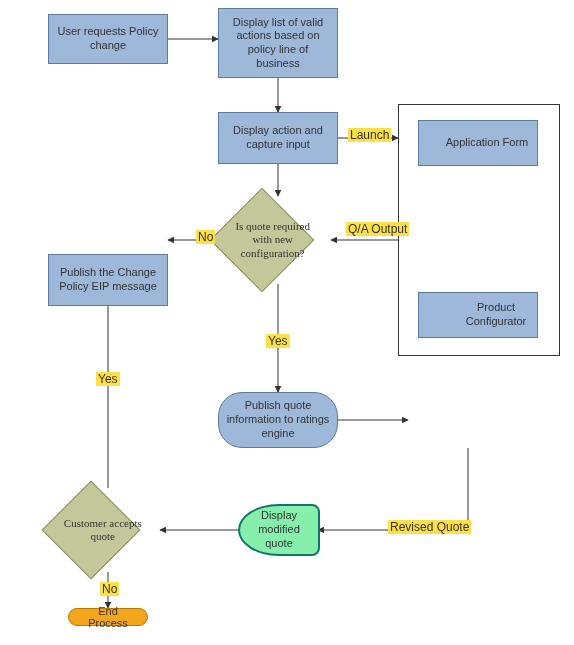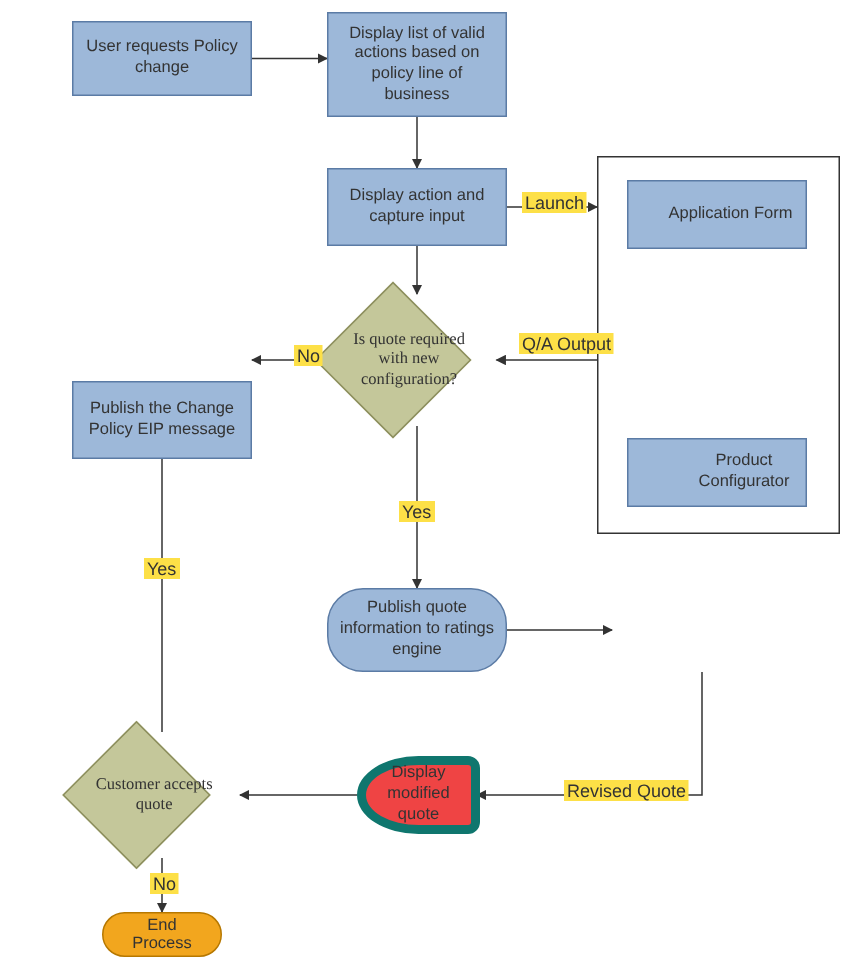--- a/index.html
+++ b/index.html
@@ -55,22 +55,22 @@
     border-radius: 999px;
     display: flex;
     align-items: center;
     justify-content: center;
     text-align: center;
     padding: 4px 8px;
     box-sizing: border-box;
   }
   .display-doc {
     position: absolute;
-    background: #ef4444;
-    border: 6px solid #0f766e;
+    background: #86efac;
+    border: 2px solid #0f766e;
     display: flex;
     align-items: center;
     justify-content: center;
     text-align: center;
     line-height: 1.25;
     padding: 6px;
     box-sizing: border-box;
     border-radius: 50% 8px 8px 50% / 50% 8px 8px 50%;
   }
   .group-frame {
@@ -171,25 +171,25 @@
 
   <div class="display-doc" style="left:238px; top:504px; width:82px; height:52px;">
     <span>Display modified quote</span>
   </div>
 
   <div class="diamond-wrap" style="left:56px; top:488px; width:104px; height:84px;">
     <div class="diamond" style="width:68px; height:68px;"></div>
     <div class="diamond-label">Customer accepts quote</div>
   </div>
 
-  <div class="terminator" style="left:68px; top:608px; width:80px; height:30px;">
+  <div class="terminator" style="left:68px; top:608px; width:80px; height:18px;">
     <span>End Process</span>
   </div>
 
   <div class="edge-label" style="left:348px; top:128px;">Launch</div>
   <div class="edge-label" style="left:346px; top:222px;text-align:right;">Q/A Output</div>
   <div class="edge-label" style="left:196px; top:230px;">No</div>
   <div class="edge-label" style="left:266px; top:334px;">Yes</div>
-  <div class="edge-label" style="left:376px; top:520px;">Revised Quote</div>
+  <div class="edge-label" style="left:388px; top:520px;">Revised Quote</div>
   <div class="edge-label" style="left:96px; top:372px;">Yes</div>
   <div class="edge-label" style="left:100px; top:582px;">No</div>
 
 </div>
 
 </body></html>

